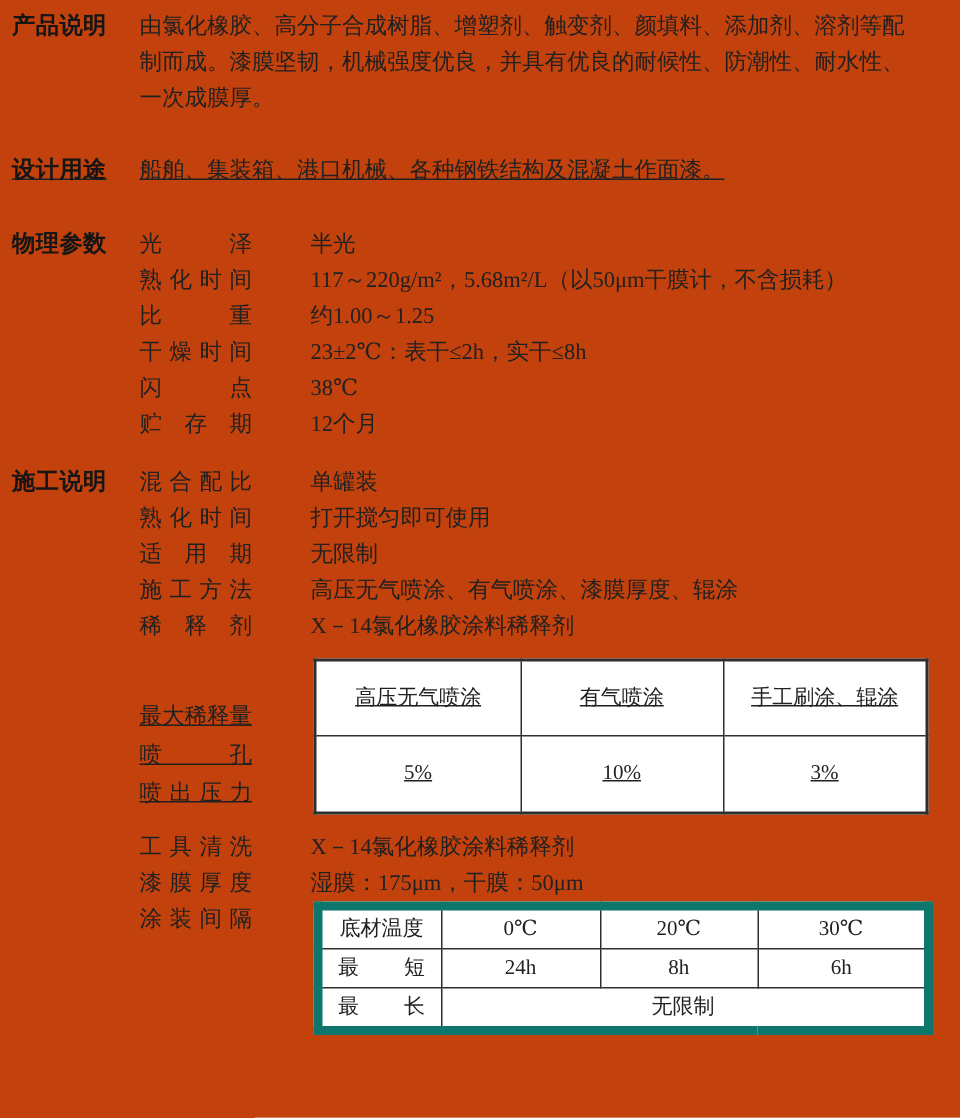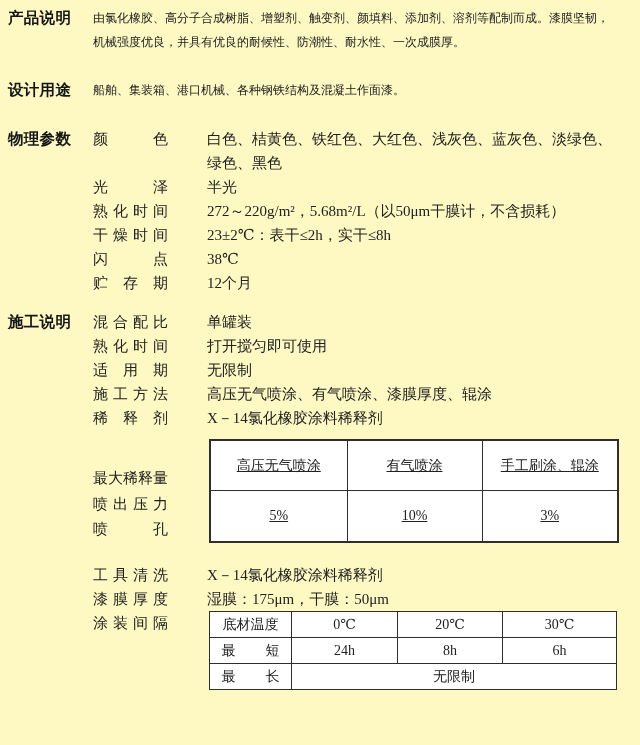--- a/index.html
+++ b/index.html
@@ -5,55 +5,55 @@
   html, body { margin: 0; padding: 0; background: #ffffff; }
   body {
     width: 640px; height: 745px; overflow: hidden;
     font-family: "Liberation Serif", "DejaVu Serif", serif;
     color: #212121;
   }
   .page {
     box-sizing: border-box;
     width: 640px; height: 745px;
     padding: 6px 0 0 8px;
-    background: #fef9c3;
+    background: #c2410c;
   }
   .sec { display: flex; align-items: flex-start; }
   .sec-title {
     width: 85px; flex: 0 0 85px;
     font-family: "Liberation Sans", "DejaVu Sans", sans-serif;
     font-weight: bold; font-size: 15.5px; line-height: 24px;
     letter-spacing: 0.3px; color: #151515;
   }
   .sec-content { flex: 1 1 auto; min-width: 0; }
-  .sec-body { width: 518px; font-size: 12px; line-height: 24px; }
-  .sec-design { margin-top: 24px; }
+  .sec-body { width: 518px; font-size: 15px; line-height: 24px; }
+  .sec-design { margin-top: 24px; text-decoration: underline; }
   .sec-phys   { margin-top: 25px; }
   .sec-app    { margin-top: 15px; }
 
   .kv { display: flex; align-items: flex-start; }
   .k {
     display: block; width: 75px; flex: 0 0 75px; margin-right: 39px;
     font-size: 15px; line-height: 24px;
     text-align: justify; text-align-last: justify;
   }
   .v { width: 412px; font-size: 15px; line-height: 24px; }
 
   .table-block { display: flex; margin-top: 9px; }
-  .side-labels { box-sizing: border-box; width: 114px; flex: 0 0 114px; padding-top: 27px; }
+  .side-labels { box-sizing: border-box; width: 114px; flex: 0 0 114px; padding-top: 27px; text-decoration: underline; }
   .side-labels .k { line-height: 25.5px; margin-right: 0; }
 
   table { border-collapse: collapse; table-layout: fixed; background: #ffffff; }
   .t1 { width: 408px; margin-left: 2px; border: 2px solid #2e2e2e; }
   .t1 td { border: 1px solid #2e2e2e; height: 22px; padding: 0; text-align: center; font-size: 14px; line-height: 15px; text-decoration: underline; }
-  .t2 { width: 407px; margin-left: 2px; border: 1px solid #0f766e; }
+  .t2 { width: 407px; margin-left: 2px; border: 6px solid #0f766e; }
   .t2 td { border: 1px solid #2e2e2e; height: 25px; padding: 0; text-align: center; font-size: 14px; line-height: 15px; }
   .jspan { display: inline-block; width: 58px; text-align: justify; text-align-last: justify; vertical-align: middle; }
 
-  .after-table { margin-top: 20px; align-items: flex-end; }
+  .after-table { margin-top: 10px; align-items: flex-end; }
   .kv-table .k { margin-right: 39px; }
 </style>
 </head>
 <body>
 
 <div class="page">
 
   <div class="sec">
     <div class="sec-title">产品说明</div>
     <div class="sec-content">
@@ -65,30 +65,30 @@
     <div class="sec-title">设计用途</div>
     <div class="sec-content">
       <div class="sec-body">船舶、集装箱、港口机械、各种钢铁结构及混凝土作面漆。</div>
     </div>
   </div>
 
   <div class="sec sec-phys">
     <div class="sec-title">物理参数</div>
     <div class="sec-content">
       <div class="kv">
-        <span class="k">颜色</span>
-        <span class="v">白色、桔黄色、铁红色、大红色、浅灰色、蓝灰色、淡绿色、绿色、黑色</span>
-      </div>
-      <div class="kv">
         <span class="k">光泽</span>
         <span class="v">半光</span>
       </div>
       <div class="kv">
         <span class="k">熟化时间</span>
-        <span class="v">272～220g/m²，5.68m²/L（以50μm干膜计，不含损耗）</span>
+        <span class="v">117～220g/m²，5.68m²/L（以50μm干膜计，不含损耗）</span>
+      </div>
+      <div class="kv">
+        <span class="k">比重</span>
+        <span class="v">约1.00～1.25</span>
       </div>
       <div class="kv">
         <span class="k">干燥时间</span>
         <span class="v">23±2℃：表干≤2h，实干≤8h</span>
       </div>
       <div class="kv">
         <span class="k">闪点</span>
         <span class="v">38℃</span>
       </div>
       <div class="kv">
@@ -118,22 +118,22 @@
         <span class="v">高压无气喷涂、有气喷涂、漆膜厚度、辊涂</span>
       </div>
       <div class="kv">
         <span class="k">稀释剂</span>
         <span class="v">X－14氯化橡胶涂料稀释剂</span>
       </div>
 
       <div class="table-block">
         <div class="side-labels">
           <span class="k">最大稀释量</span>
+          <span class="k">喷孔</span>
           <span class="k">喷出压力</span>
-          <span class="k">喷孔</span>
         </div>
         <table class="t1">
           <colgroup>
               <col style="width:137px">
               <col style="width:135px">
               <col style="width:136px">
             </colgroup>
           <tbody>
             <tr>
               <td>高压无气喷涂</td>

